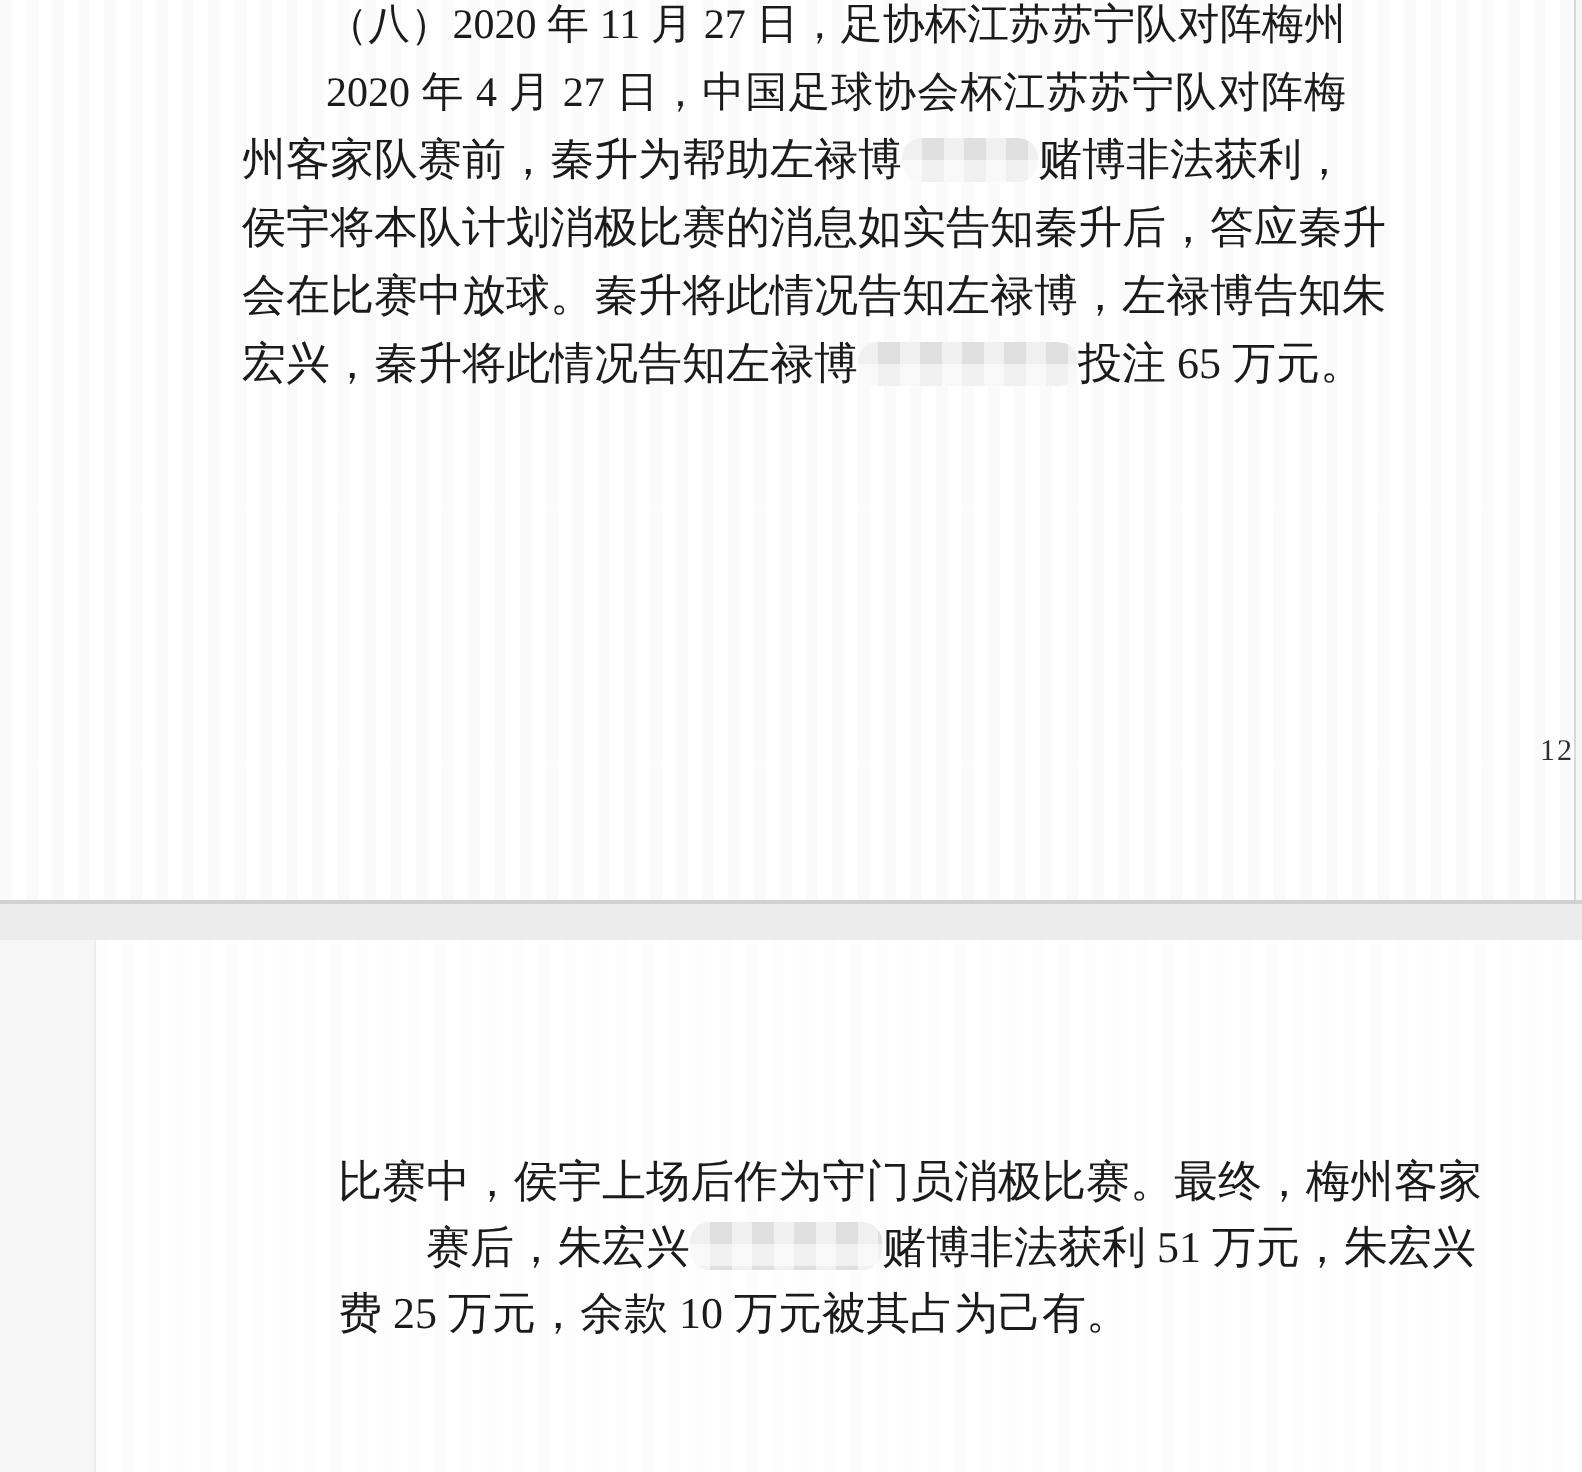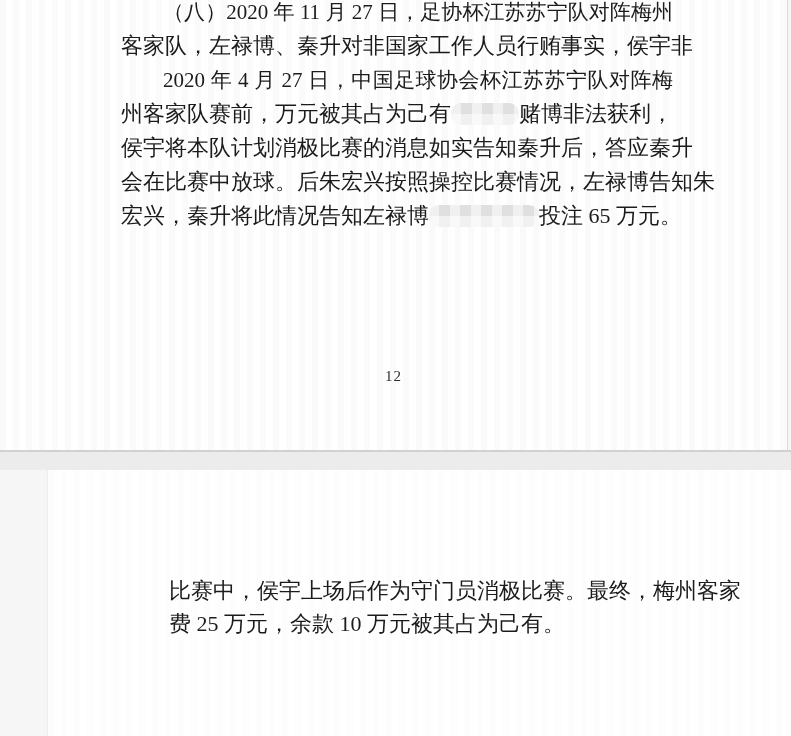--- a/index.html
+++ b/index.html
@@ -63,46 +63,46 @@
         rgba(0,0,0,0) 10px, rgba(0,0,0,0) 21px),
       repeating-linear-gradient(180deg,
         rgba(221,221,221,0.85) 0px, rgba(221,221,221,0.85) 11px,
         rgba(241,241,241,0.85) 11px, rgba(241,241,241,0.85) 22px);
   }
 
   .page-num {
     position: absolute;
     left: 0; width: 100%;
     top: 368px;
-    text-align: center;
+    text-align: right;
     font-size: 15px;
     letter-spacing: 1px;
     color: #2e2e2e;
   }
 </style>
 </head>
 <body>
 
 <div class="viewport">
 
   <section class="page page-1">
     <div class="textblock tb1">
         <div class="doc-line justify indent tight"><span>（八）2020 年 11 月 27 日，足协杯江苏苏宁队对阵梅州</span></div>
-        <div class="doc-line justify"><span>客家队，左禄博、秦升对非国家工作人员行贿事实，侯宇非</span></div>
         <div class="doc-line justify indent tight"><span>2020 年 4 月 27 日，中国足球协会杯江苏苏宁队对阵梅</span></div>
-        <div class="doc-line justify"><span>州客家队赛前，万元被其占为己有</span><span class="redaction" style="width: 68px; height: 22px;"></span><span>赌博非法获利，</span></div>
+        <div class="doc-line justify"><span>州客家队赛前，秦升为帮助左禄博</span><span class="redaction" style="width: 68px; height: 22px;"></span><span>赌博非法获利，</span></div>
         <div class="doc-line justify"><span>侯宇将本队计划消极比赛的消息如实告知秦升后，答应秦升</span></div>
-        <div class="doc-line justify"><span>会在比赛中放球。后朱宏兴按照操控比赛情况，左禄博告知朱</span></div>
+        <div class="doc-line justify"><span>会在比赛中放球。秦升将此情况告知左禄博，左禄博告知朱</span></div>
         <div class="doc-line"><span>宏兴，秦升将此情况告知左禄博</span><span class="redaction" style="width: 110px; height: 22px;"></span><span>投注 65 万元。</span></div>
       </div>
     <div class="page-num">12</div>
   </section>
 
   <div class="page-gap"></div>
 
   <section class="page page-2">
     <div class="textblock tb2">
         <div class="doc-line justify"><span>比赛中，侯宇上场后作为守门员消极比赛。最终，梅州客家</span></div>
+        <div class="doc-line justify indent"><span>赛后，朱宏兴</span><span class="redaction" style="width: 96px; height: 24px;"></span><span>赌博非法获利 51 万元，朱宏兴</span></div>
         <div class="doc-line"><span>费 25 万元，余款 10 万元被其占为己有。</span></div>
       </div>
   </section>
 
 </div>
 
 </body></html>

